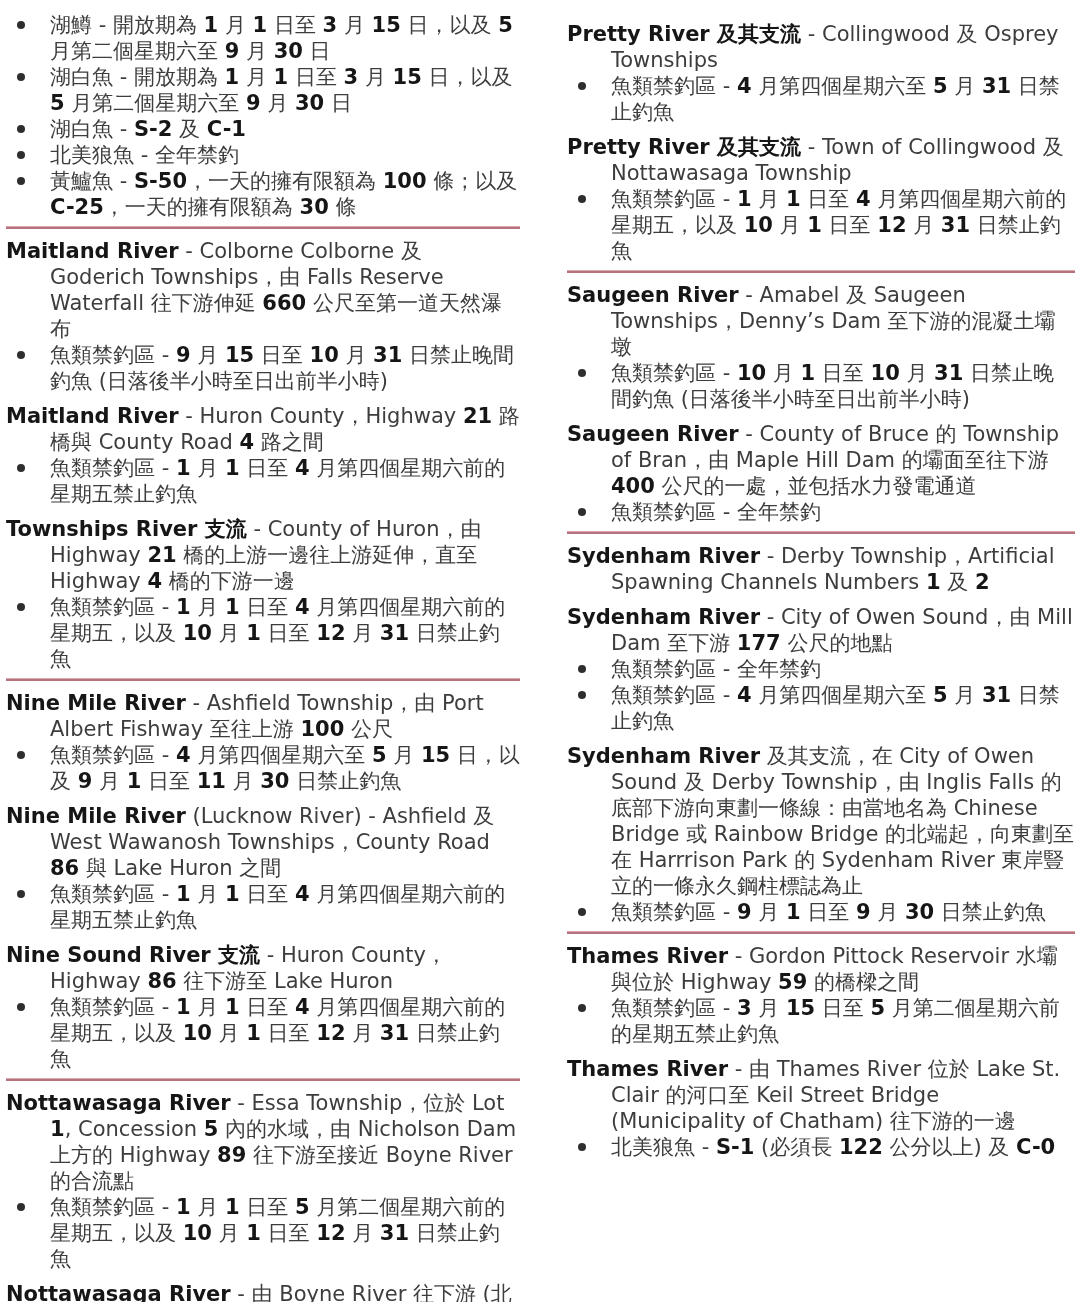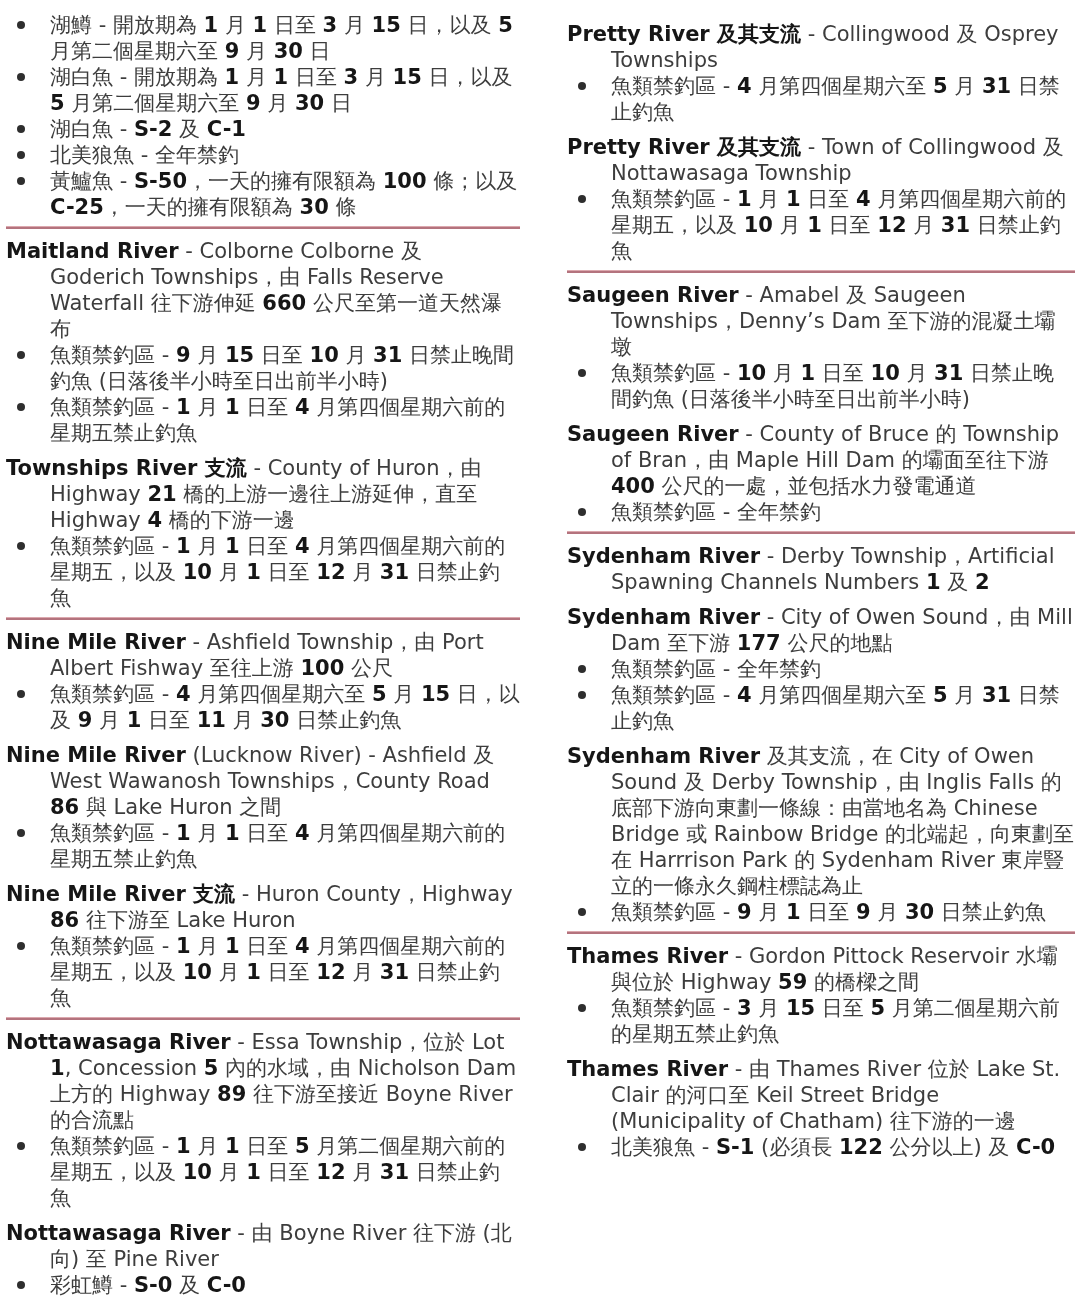--- a/index.html
+++ b/index.html
@@ -62,29 +62,30 @@
 <main class="doc">
   <section class="col">
       <div class="bullet-item"><span class="dot"></span><span class="btext">湖鱒 - 開放期為 <span class="num">1</span> 月 <span class="num">1</span> 日至 <span class="num">3</span> 月 <span class="num">15</span> 日，以及 <span class="num">5</span> 月第二個星期六至 <span class="num">9</span> 月 <span class="num">30</span> 日</span></div>
       <div class="bullet-item"><span class="dot"></span><span class="btext">湖白魚 - 開放期為 <span class="num">1</span> 月 <span class="num">1</span> 日至 <span class="num">3</span> 月 <span class="num">15</span> 日，以及 <span class="num">5</span> 月第二個星期六至 <span class="num">9</span> 月 <span class="num">30</span> 日</span></div>
       <div class="bullet-item"><span class="dot"></span><span class="btext">湖白魚 - <span class="num">S-2</span> 及 <span class="num">C-1</span></span></div>
       <div class="bullet-item"><span class="dot"></span><span class="btext">北美狼魚 - 全年禁釣</span></div>
       <div class="bullet-item"><span class="dot"></span><span class="btext">黃鱸魚 - <span class="num">S-50</span>，一天的擁有限額為 <span class="num">100</span> 條；以及 <span class="num">C-25</span>，一天的擁有限額為 <span class="num">30</span> 條</span></div>
       <div class="divider"></div>
       <div class="entry"><span class="lead">Maitland River</span><span class="rest"> - Colborne Colborne 及 Goderich Townships，由 Falls Reserve Waterfall 往下游伸延 <span class="num">660</span> 公尺至第一道天然瀑布</span></div>
       <div class="bullet-item"><span class="dot"></span><span class="btext">魚類禁釣區 - <span class="num">9</span> 月 <span class="num">15</span> 日至 <span class="num">10</span> 月 <span class="num">31</span> 日禁止晚間釣魚 (日落後半小時至日出前半小時)</span></div>
+      <div class="entry"><span class="lead">Maitland River</span><span class="rest"> - Huron County，Highway <span class="num">21</span> 路橋與 County Road <span class="num">4</span> 路之間</span></div>
       <div class="bullet-item"><span class="dot"></span><span class="btext">魚類禁釣區 - <span class="num">1</span> 月 <span class="num">1</span> 日至 <span class="num">4</span> 月第四個星期六前的星期五禁止釣魚</span></div>
       <div class="entry"><span class="lead">Townships River 支流</span><span class="rest"> - County of Huron，由 Highway <span class="num">21</span> 橋的上游一邊往上游延伸，直至 Highway <span class="num">4</span> 橋的下游一邊</span></div>
       <div class="bullet-item"><span class="dot"></span><span class="btext">魚類禁釣區 - <span class="num">1</span> 月 <span class="num">1</span> 日至 <span class="num">4</span> 月第四個星期六前的星期五，以及 <span class="num">10</span> 月 <span class="num">1</span> 日至 <span class="num">12</span> 月 <span class="num">31</span> 日禁止釣魚</span></div>
       <div class="divider"></div>
       <div class="entry"><span class="lead">Nine Mile River</span><span class="rest"> - Ashfield Township，由 Port Albert Fishway 至往上游 <span class="num">100</span> 公尺</span></div>
       <div class="bullet-item"><span class="dot"></span><span class="btext">魚類禁釣區 - <span class="num">4</span> 月第四個星期六至 <span class="num">5</span> 月 <span class="num">15</span> 日，以及 <span class="num">9</span> 月 <span class="num">1</span> 日至 <span class="num">11</span> 月 <span class="num">30</span> 日禁止釣魚</span></div>
       <div class="entry"><span class="lead">Nine Mile River</span><span class="rest"> (Lucknow River) - Ashfield 及 West Wawanosh Townships，County Road <span class="num">86</span> 與 Lake Huron 之間</span></div>
       <div class="bullet-item"><span class="dot"></span><span class="btext">魚類禁釣區 - <span class="num">1</span> 月 <span class="num">1</span> 日至 <span class="num">4</span> 月第四個星期六前的星期五禁止釣魚</span></div>
-      <div class="entry"><span class="lead">Nine Mile River 支流</span><span class="rest"> - Huron County，Highway <span class="num">86</span> 往下游至 Lake Huron</span></div>
+      <div class="entry"><span class="lead">Nine Sound River 支流</span><span class="rest"> - Huron County，Highway <span class="num">86</span> 往下游至 Lake Huron</span></div>
       <div class="bullet-item"><span class="dot"></span><span class="btext">魚類禁釣區 - <span class="num">1</span> 月 <span class="num">1</span> 日至 <span class="num">4</span> 月第四個星期六前的星期五，以及 <span class="num">10</span> 月 <span class="num">1</span> 日至 <span class="num">12</span> 月 <span class="num">31</span> 日禁止釣魚</span></div>
       <div class="divider"></div>
       <div class="entry"><span class="lead">Nottawasaga River</span><span class="rest"> - Essa Township，位於 Lot <span class="num">1</span>, Concession <span class="num">5</span> 內的水域，由 Nicholson Dam 上方的 Highway <span class="num">89</span> 往下游至接近 Boyne River 的合流點</span></div>
       <div class="bullet-item"><span class="dot"></span><span class="btext">魚類禁釣區 - <span class="num">1</span> 月 <span class="num">1</span> 日至 <span class="num">5</span> 月第二個星期六前的星期五，以及 <span class="num">10</span> 月 <span class="num">1</span> 日至 <span class="num">12</span> 月 <span class="num">31</span> 日禁止釣魚</span></div>
       <div class="entry"><span class="lead">Nottawasaga River</span><span class="rest"> - 由 Boyne River 往下游 (北向) 至 Pine River</span></div>
       <div class="bullet-item"><span class="dot"></span><span class="btext">彩虹鱒 - <span class="num">S-0</span> 及 <span class="num">C-0</span></span></div>
     </section>
   <section class="col">
       <div class="entry"><span class="lead">Pretty River 及其支流</span><span class="rest"> - Collingwood 及 Osprey Townships</span></div>
       <div class="bullet-item"><span class="dot"></span><span class="btext">魚類禁釣區 - <span class="num">4</span> 月第四個星期六至 <span class="num">5</span> 月 <span class="num">31</span> 日禁止釣魚</span></div>

